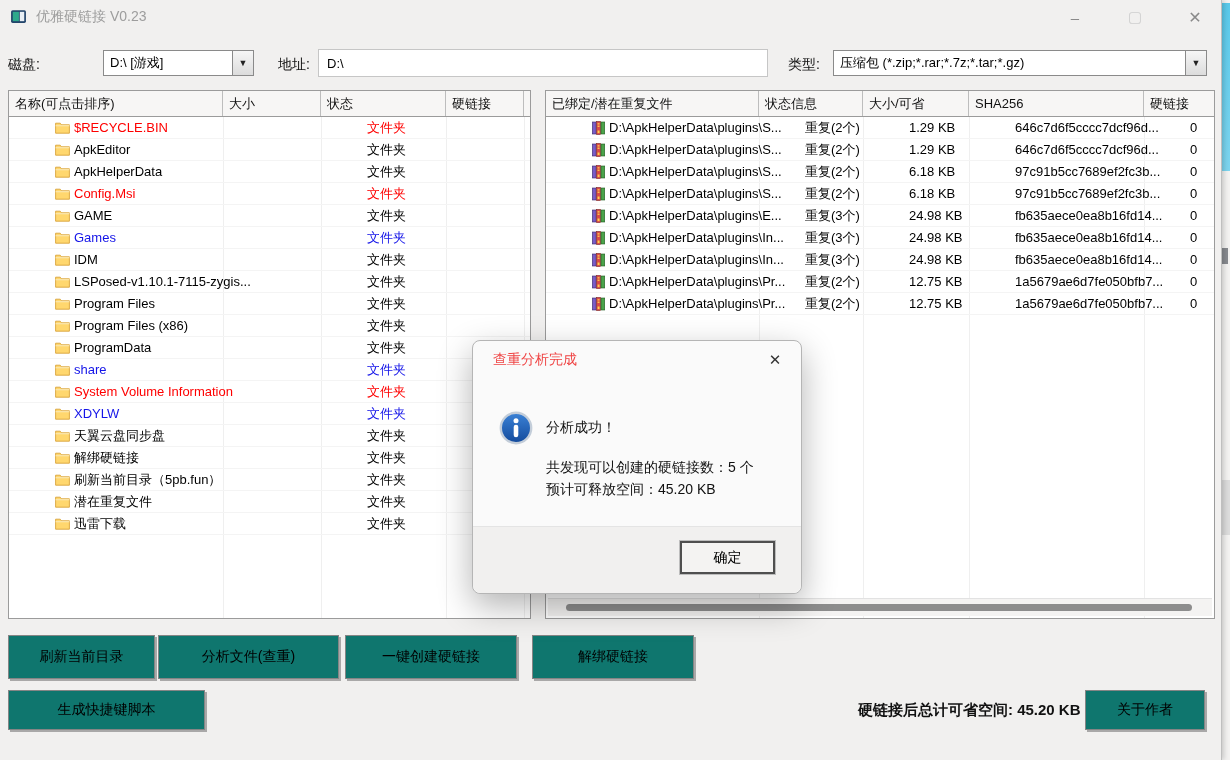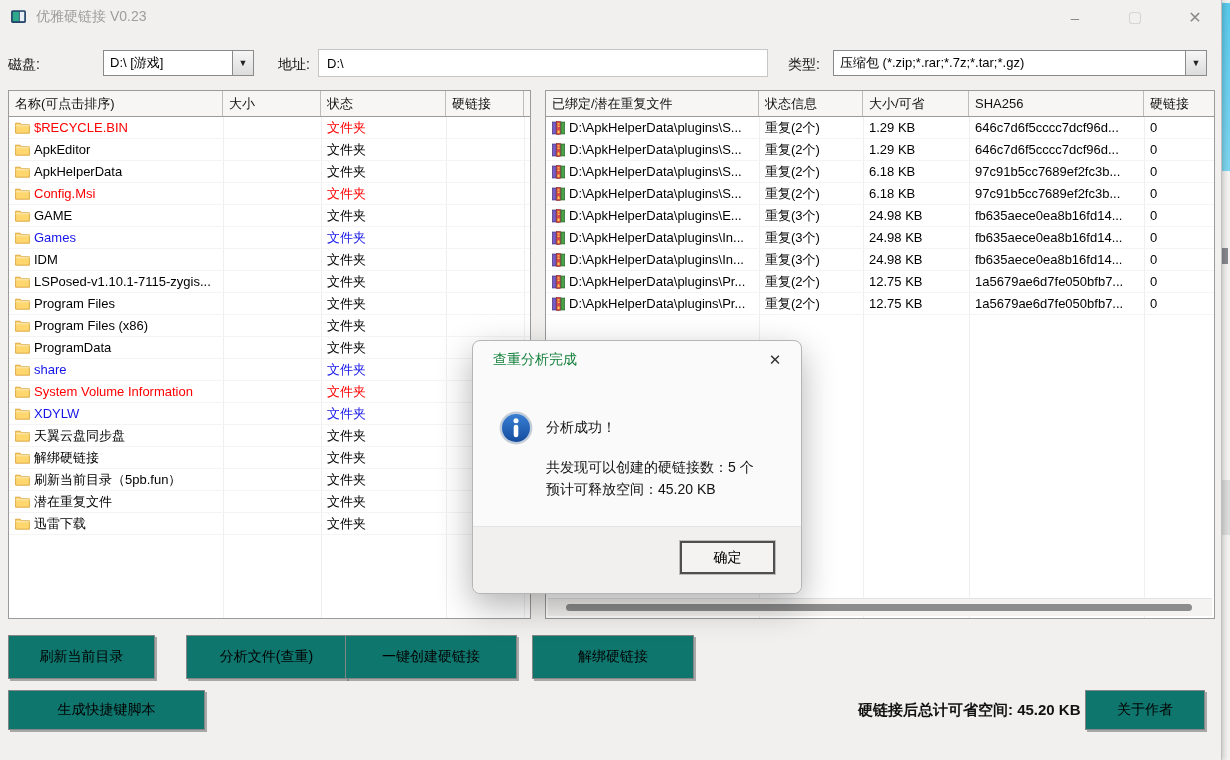--- a/index.html
+++ b/index.html
@@ -44,46 +44,46 @@
   .panel.left{left:8px;width:523px;}
   .panel.right{left:545px;width:670px;}
   .phead{display:grid;height:26px;background:#f7f6f5;border-bottom:1px solid #9b9b9b;box-sizing:border-box;}
   .phead .hcell{display:flex;align-items:center;padding-left:6px;font-size:13px;color:#111;
     border-right:1px solid #bdbdbd;overflow:hidden;white-space:nowrap;}
   .phead .hcell:last-child{border-right:none;}
   .panel.left .phead{grid-template-columns:214px 98px 125px 78px 1fr;}
   .panel.right .phead{grid-template-columns:213px 104px 106px 175px 1fr;}
   .vline{position:absolute;top:26px;bottom:0;width:1px;background:#efefef;}
   .rows{position:absolute;left:0;right:0;top:26px;}
-  .lrow,.rrow{display:grid;height:21px;align-items:center;border-bottom:1px solid #f4f4f4;font-size:13px;color:#000;}
+  .lrow,.rrow{display:grid;height:21px;align-items:center;border-bottom:1px solid #f4f4f4;font-size:13px;color:#000;padding-left:40px;}
   .lrow{grid-template-columns:214px 98px 125px 78px 1fr;}
   .rrow{grid-template-columns:213px 104px 106px 175px 1fr;}
   .cell{padding-left:6px;white-space:nowrap;overflow:hidden;display:flex;align-items:center;gap:4px;}
   .c-red .cell{color:#fe0000;}
   .c-blue .cell{color:#1414e8;}
   .ic{display:inline-flex;flex:0 0 auto;}
   
   .hscroll{position:absolute;left:2px;right:2px;bottom:2px;height:17px;background:#f4f3f2;border-top:1px solid #e2e2e2;}
   .hthumb{position:absolute;left:18px;right:20px;top:5px;height:7px;background:#8d8d8d;border-radius:4px;}
 
   
   .btn{position:absolute;background:#0f766e;border:1px solid #858585;box-shadow:2px 2px 0 rgba(110,110,110,.55);
     display:flex;align-items:center;justify-content:center;font-size:14px;color:#000;box-sizing:border-box;cursor:default;}
   .btn.refresh{left:8px;top:635px;width:147px;height:44px;}
-  .btn.analyze{left:186px;top:635px;width:161px;height:44px;}
+  .btn.analyze{left:158px;top:635px;width:181px;height:44px;}
   .btn.create{left:345px;top:635px;width:172px;height:44px;}
   .btn.unbind{left:532px;top:635px;width:162px;height:44px;}
   .btn.script{left:8px;top:690px;width:197px;height:40px;}
   .btn.about{left:1085px;top:690px;width:120px;height:40px;}
   .status-summary{position:absolute;left:858px;top:701px;font-size:15px;color:#111;font-weight:bold;}
 
   
   .dialog{position:absolute;left:472px;top:340px;width:328px;height:252px;background:#fafafa;
     border:1px solid #b5b5b5;border-radius:8px;box-shadow:0 12px 34px rgba(0,0,0,.30);z-index:20;}
-  .dlg-title{position:absolute;left:20px;top:10px;font-size:14px;color:#15803d;}
+  .dlg-title{position:absolute;left:20px;top:10px;font-size:14px;color:#ef4444;}
   .dlg-close{position:absolute;right:14px;top:7px;width:24px;height:24px;display:flex;align-items:center;
     justify-content:center;font-size:15px;color:#333;cursor:default;}
   .dlg-icon{position:absolute;left:26px;top:70px;width:34px;height:34px;}
   .dlg-msg{position:absolute;left:73px;top:78px;font-size:14px;color:#111;}
   .dlg-line1{position:absolute;left:73px;top:118px;font-size:14px;color:#111;}
   .dlg-line2{position:absolute;left:73px;top:140px;font-size:14px;color:#111;}
   .dlg-footer{position:absolute;left:0;right:0;bottom:0;height:66px;background:#f1f0ef;
     border-top:1px solid #e4e4e4;border-radius:0 0 8px 8px;}
   .dlg-ok{position:absolute;right:26px;bottom:19px;width:95px;height:33px;background:#f4f3f2;
     border:2px solid #4f4f4f;box-shadow:0 0 0 1px #bdbdbd;display:flex;align-items:center;justify-content:center;

